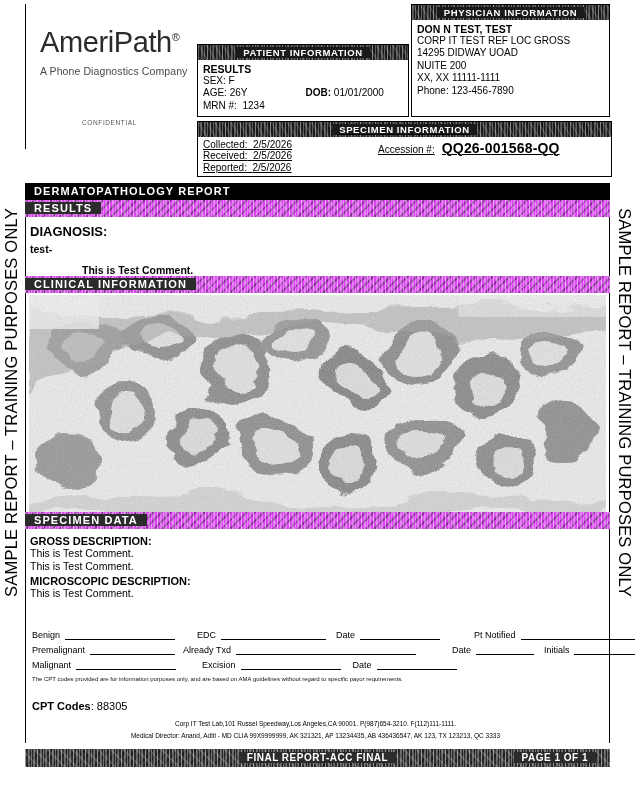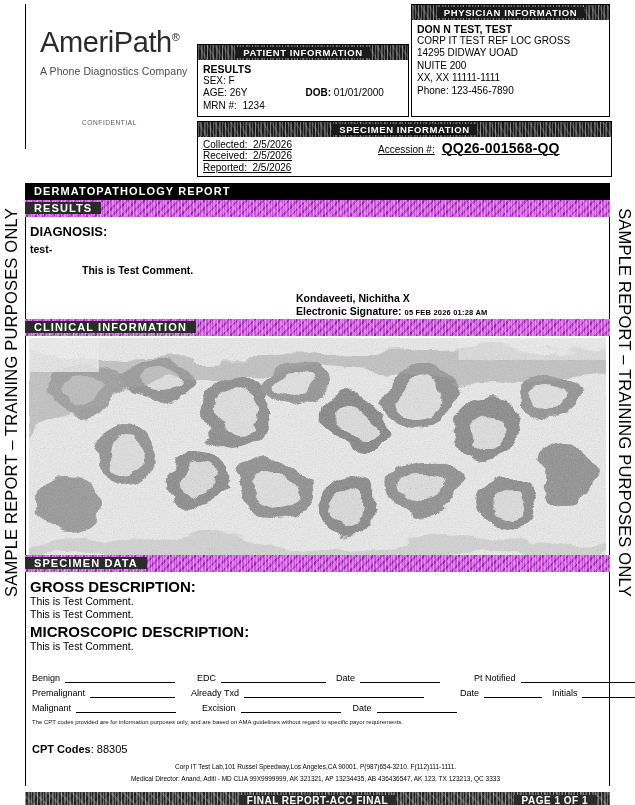--- a/index.html
+++ b/index.html
@@ -248,21 +248,21 @@
 
   
   .sd-body {
     border-left: 1.5px solid #000;
     border-right: 1.5px solid #000;
     box-sizing: border-box;
     padding: 4px 0 0 4px;
     min-height: 92px;
   }
   .sd-h {
-    font-size: 15px;
+    font-size: 11px;
     font-weight: bold;
     margin-top: 2px;
   }
   .sd-t {
     font-size: 10.5px;
     line-height: 13px;
   }
 
   
   .form-area {
@@ -412,24 +412,20 @@
 
     <div class="report-title-wrap">
       <div class="wide-band solid"><span>DERMATOPATHOLOGY  REPORT</span></div>
       <div class="wide-band tex"><span>RESULTS</span></div>
     </div>
 
     <div class="results">
       <div class="diagnosis-h">DIAGNOSIS:</div>
       <div class="dx-line">test-</div>
       <div class="dx-comment">This is Test Comment.</div>
-      <div class="sig-block">
-        <div>Kondaveeti, Nichitha X</div>
-        <div><span>Electronic Signature:</span>&nbsp;<span class="sig-time">05 FEB 2026 01:28 AM</span></div>
-      </div>
     </div>
 
     <div class="wide-band tex"><span>CLINICAL INFORMATION</span></div>
 
     <div class="micro-wrap">
       <svg class="micro" viewBox="0 0 578 217" preserveAspectRatio="none">
         <defs>
           <filter id="grain">
             <feTurbulence type="fractalNoise" baseFrequency="0.85" numOctaves="4" seed="7" result="n"></feTurbulence>
             <feColorMatrix type="saturate" values="0"></feColorMatrix>
@@ -523,21 +519,21 @@
             <span class="lbl">Pt Notified</span>
             <span class="rule" style="width:155px"></span>
           </div>
       </div>
 
       <div class="form-row">
         <div class="fi">
             <span class="lbl">Premalignant</span>
             <span class="rule" style="width:85px"></span>
           </div>
-        <div class="fi" style="margin-left:16px">
+        <div class="fi" style="margin-left:8px">
             <span class="lbl">Already Txd</span>
             <span class="rule" style="width:180px"></span>
           </div>
         <div class="fi" style="margin-left:36px">
             <span class="lbl">Date</span>
             <span class="rule" style="width:58px"></span>
           </div>
         <div class="fi" style="margin-left:10px">
             <span class="lbl">Initials</span>
             <span class="rule" style="width:68px"></span>

